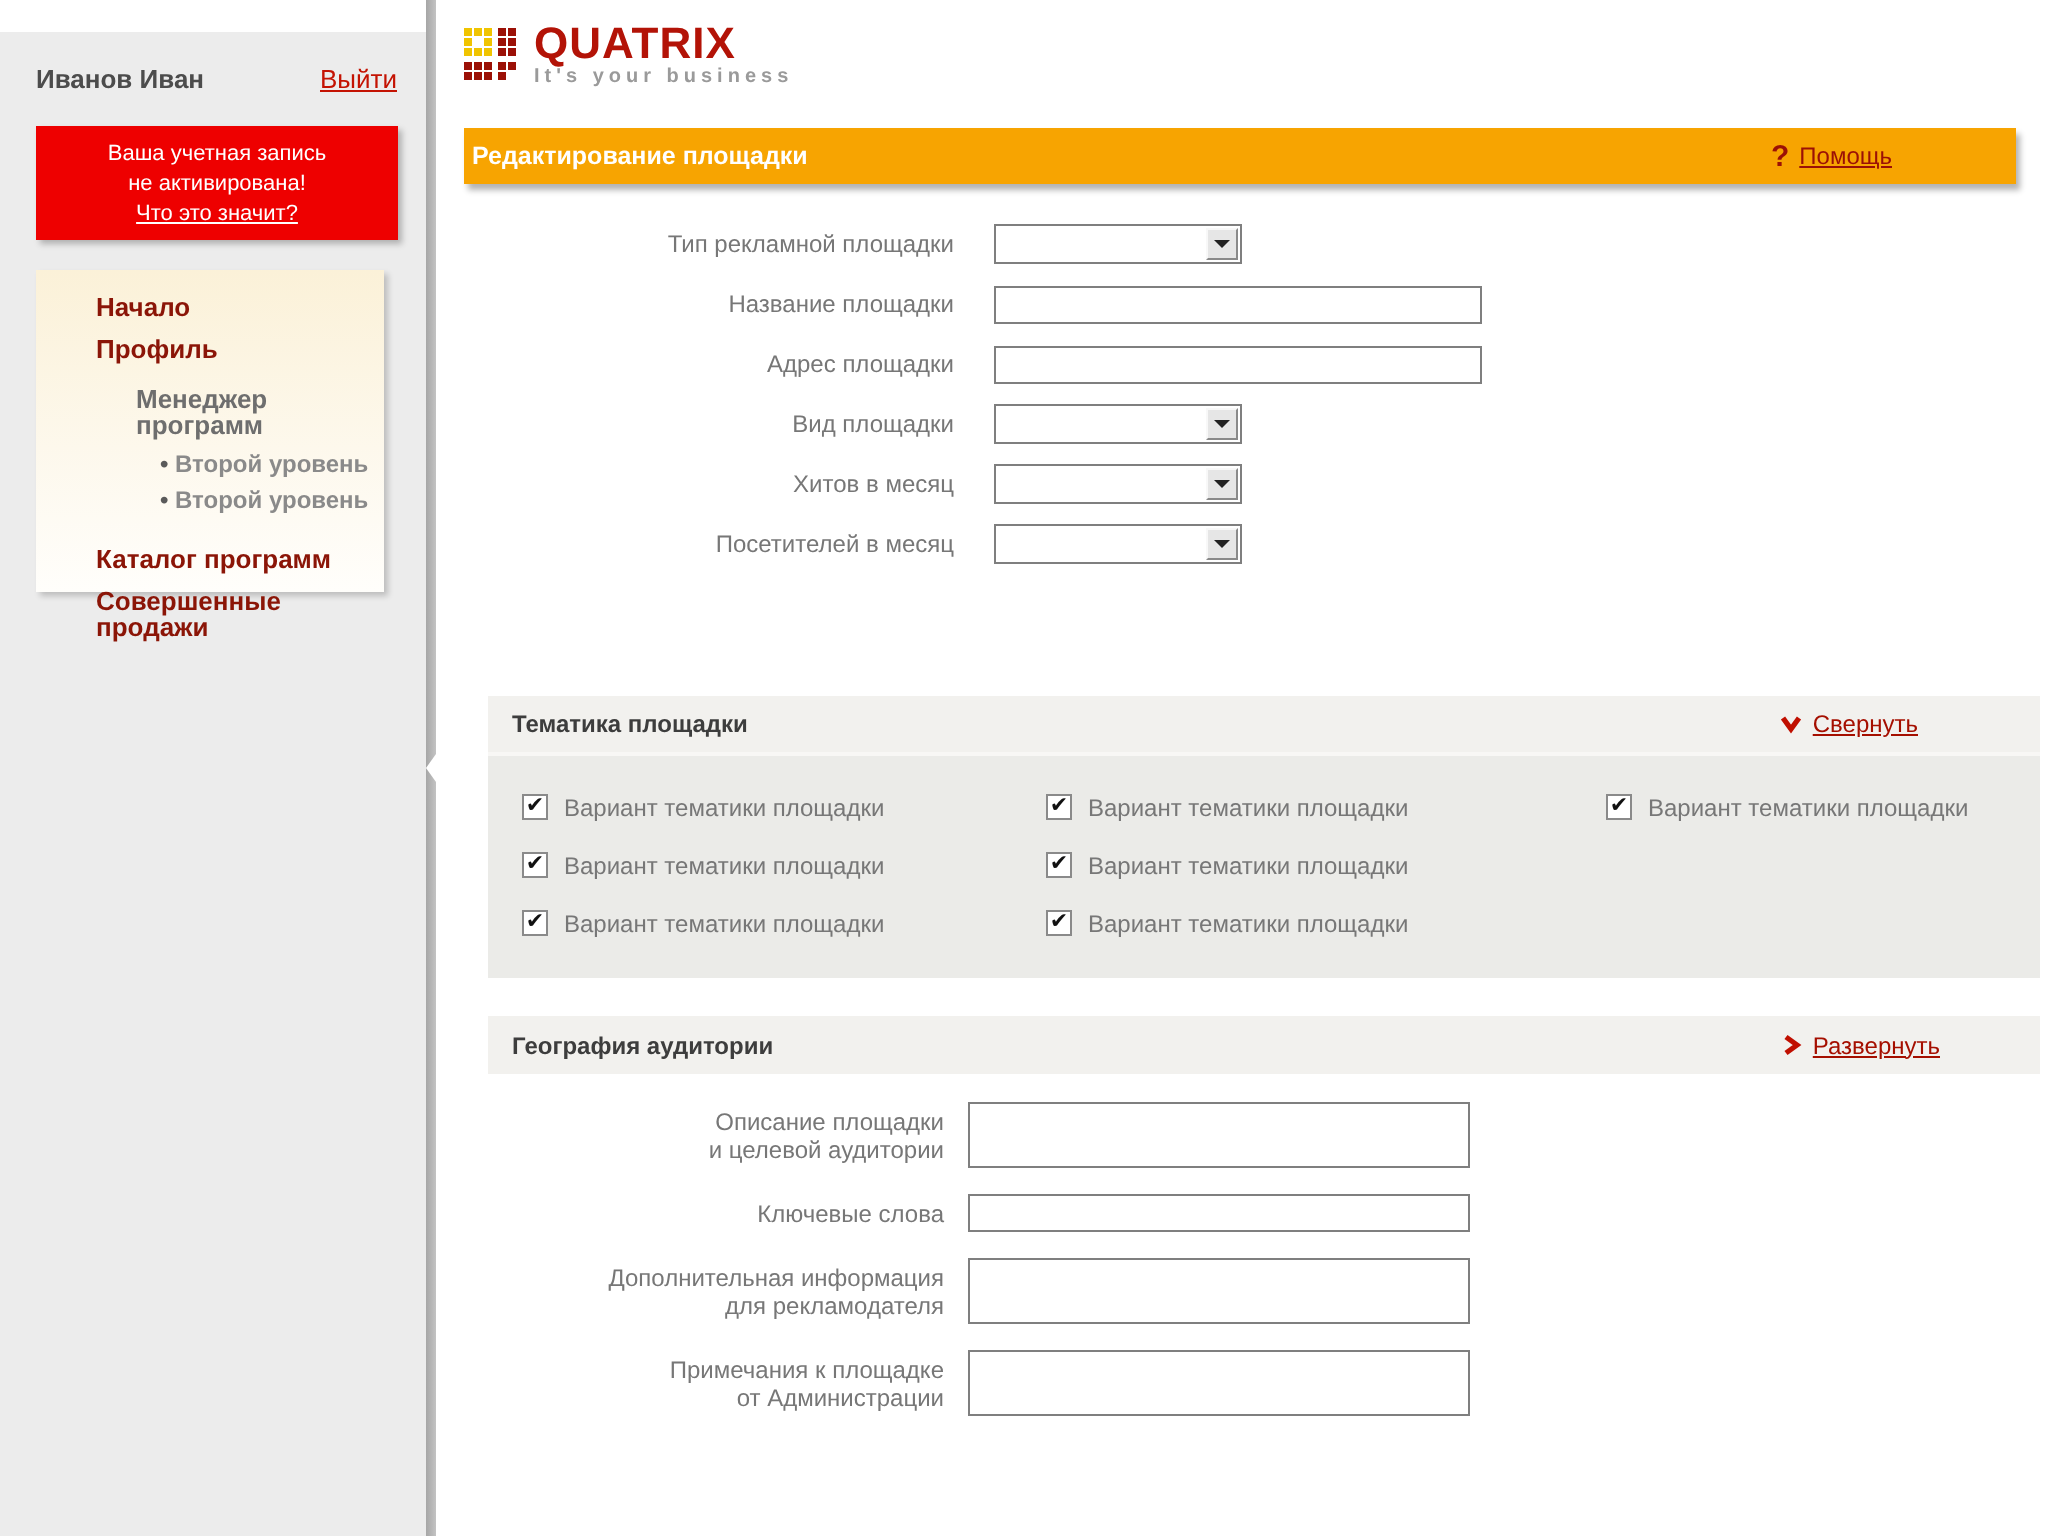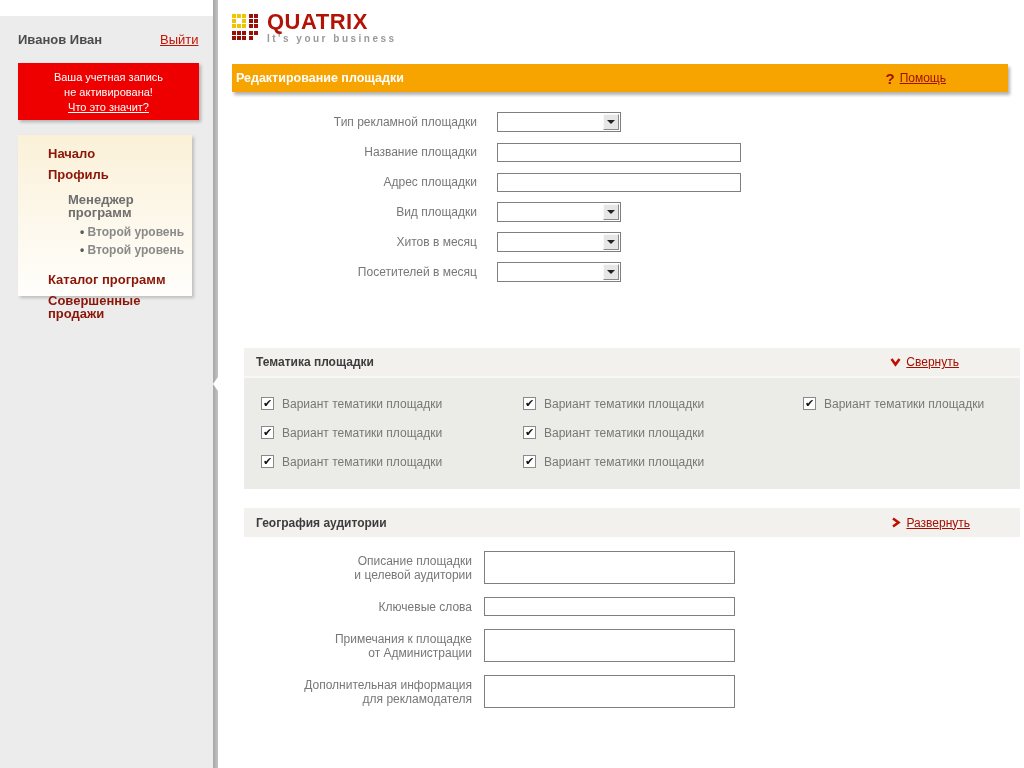--- a/index.html
+++ b/index.html
@@ -274,27 +274,27 @@
       <div>и целевой аудитории</div>
     </div>
     <textarea class="dtextarea" style=""></textarea>
   </div>
   <div class="drow">
     <div class="dlabel">
       <div>Ключевые слова</div>
     </div>
     <input class="dtext" type="text" style="">
   </div>
+  <div class="drow" style="margin-top:2px;">
+    <div class="dlabel">
+      <div>Дополнительная информация</div>
+      <div>для рекламодателя</div>
+    </div>
+    <textarea class="dtextarea" style=""></textarea>
+  </div>
   <div class="drow">
     <div class="dlabel">
       <div>Примечания к площадке</div>
       <div>от Администрации</div>
     </div>
     <textarea class="dtextarea" style=""></textarea>
   </div>
-  <div class="drow" style="margin-top:2px;">
-    <div class="dlabel">
-      <div>Дополнительная информация</div>
-      <div>для рекламодателя</div>
-    </div>
-    <textarea class="dtextarea" style=""></textarea>
-  </div>
 </div>
 
 </body></html>

